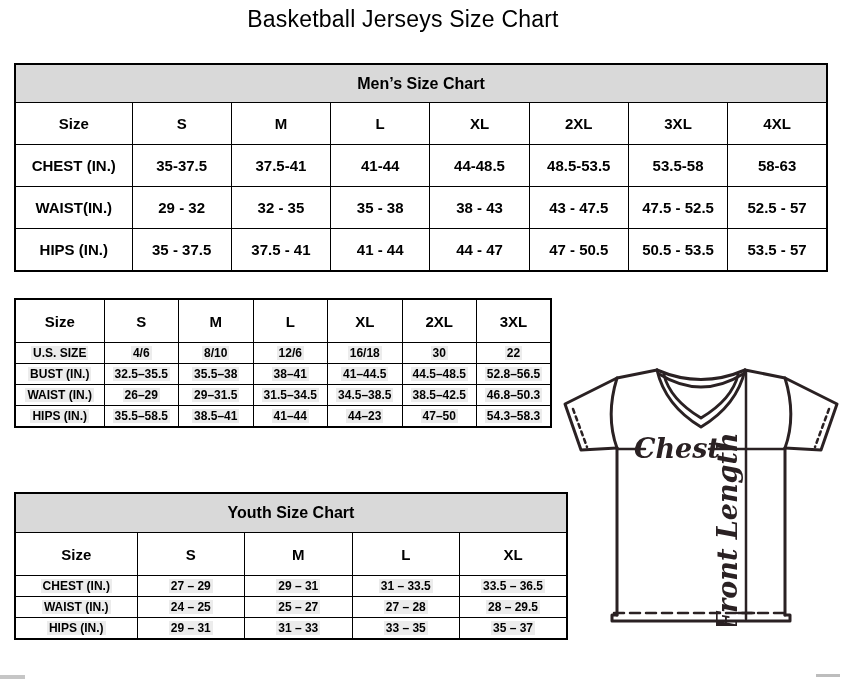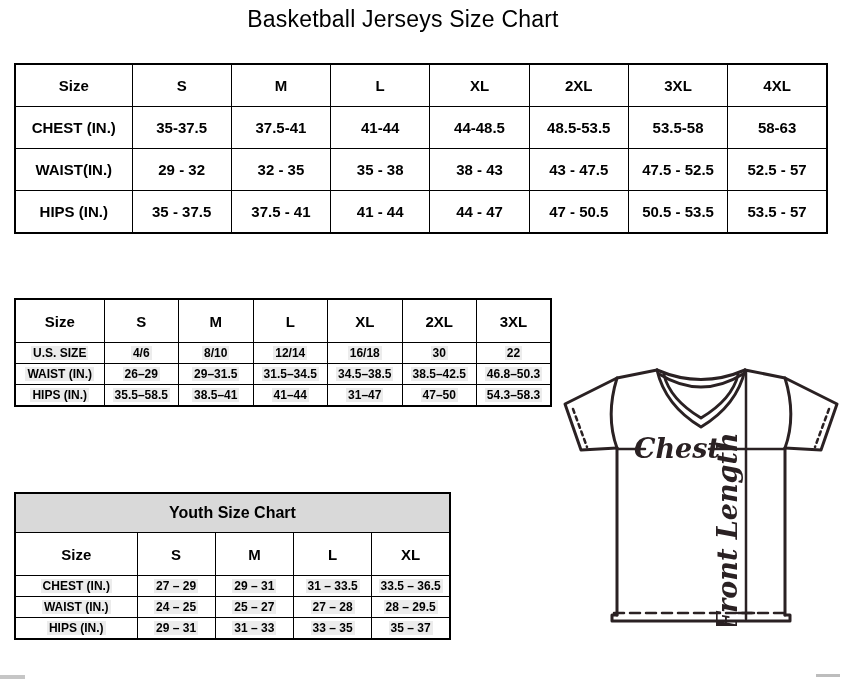--- a/index.html
+++ b/index.html
@@ -16,21 +16,21 @@
   .men{left:14px;top:63px;width:814px}
   .men tr.band th{height:37px}
   .men tr.sizes th{height:41px;font-size:15px}
   .men tr.r th,.men tr.r td{height:41px;font-size:15px}
   
   .women{left:14px;top:298px;width:538px}
   .women tr.band th{height:36px}
   .women tr.sizes th{height:42px;font-size:15px}
   .women tr.r th,.women tr.r td{height:20px;font-size:12px}
   
-  .youth{left:14px;top:492px;width:437px}
+  .youth{left:14px;top:492px;width:554px}
   .youth tr.band th{height:38px}
   .youth tr.sizes th{height:42px;font-size:15px}
   .youth tr.r th,.youth tr.r td{height:20px;font-size:12px}
   .hl{background:#ececec;padding:0 2px}
   .jersey{position:absolute;left:561px;top:362px;width:280px;height:264px}
   .frag-l{position:absolute;left:0;top:675px;width:25px;height:4px;background:#c6c6c6}
   .frag-r{position:absolute;left:816px;top:674px;width:24px;height:3px;background:#bdbdbd}
 </style>
 </head>
 <body>
@@ -42,20 +42,23 @@
       <col style="width:117px">
       <col>
       <col>
       <col>
       <col>
       <col>
       <col>
       <col>
     </colgroup>
   <tbody>
+      <tr class="band">
+    <th colspan="8">Men’s Size Chart</th>
+  </tr>
   <tr class="sizes">
     <th>Size</th>
     <th>S</th>
     <th>M</th>
     <th>L</th>
     <th>XL</th>
     <th>2XL</th>
     <th>3XL</th>
     <th>4XL</th>
   </tr>
@@ -109,40 +112,49 @@
     <th>M</th>
     <th>L</th>
     <th>XL</th>
     <th>2XL</th>
     <th>3XL</th>
   </tr>
   <tr class="r">
     <th><span class="hl">U.S. SIZE</span></th>
     <td><span class="hl">4/6</span></td>
     <td><span class="hl">8/10</span></td>
-    <td><span class="hl">12/14</span></td>
+    <td><span class="hl">12/6</span></td>
     <td><span class="hl">16/18</span></td>
     <td><span class="hl">30</span></td>
     <td><span class="hl">22</span></td>
+  </tr>
+  <tr class="r">
+    <th><span class="hl">BUST (IN.)</span></th>
+    <td><span class="hl">32.5–35.5</span></td>
+    <td><span class="hl">35.5–38</span></td>
+    <td><span class="hl">38–41</span></td>
+    <td><span class="hl">41–44.5</span></td>
+    <td><span class="hl">44.5–48.5</span></td>
+    <td><span class="hl">52.8–56.5</span></td>
   </tr>
   <tr class="r">
     <th><span class="hl">WAIST (IN.)</span></th>
     <td><span class="hl">26–29</span></td>
     <td><span class="hl">29–31.5</span></td>
     <td><span class="hl">31.5–34.5</span></td>
     <td><span class="hl">34.5–38.5</span></td>
     <td><span class="hl">38.5–42.5</span></td>
     <td><span class="hl">46.8–50.3</span></td>
   </tr>
   <tr class="r">
     <th><span class="hl">HIPS (IN.)</span></th>
     <td><span class="hl">35.5–58.5</span></td>
     <td><span class="hl">38.5–41</span></td>
     <td><span class="hl">41–44</span></td>
-    <td><span class="hl">31–47</span></td>
+    <td><span class="hl">44–23</span></td>
     <td><span class="hl">47–50</span></td>
     <td><span class="hl">54.3–58.3</span></td>
   </tr>
 </tbody>
   </table>
 
 <table class="tbl youth">
   <colgroup>
       <col style="width:122px">
       <col>

